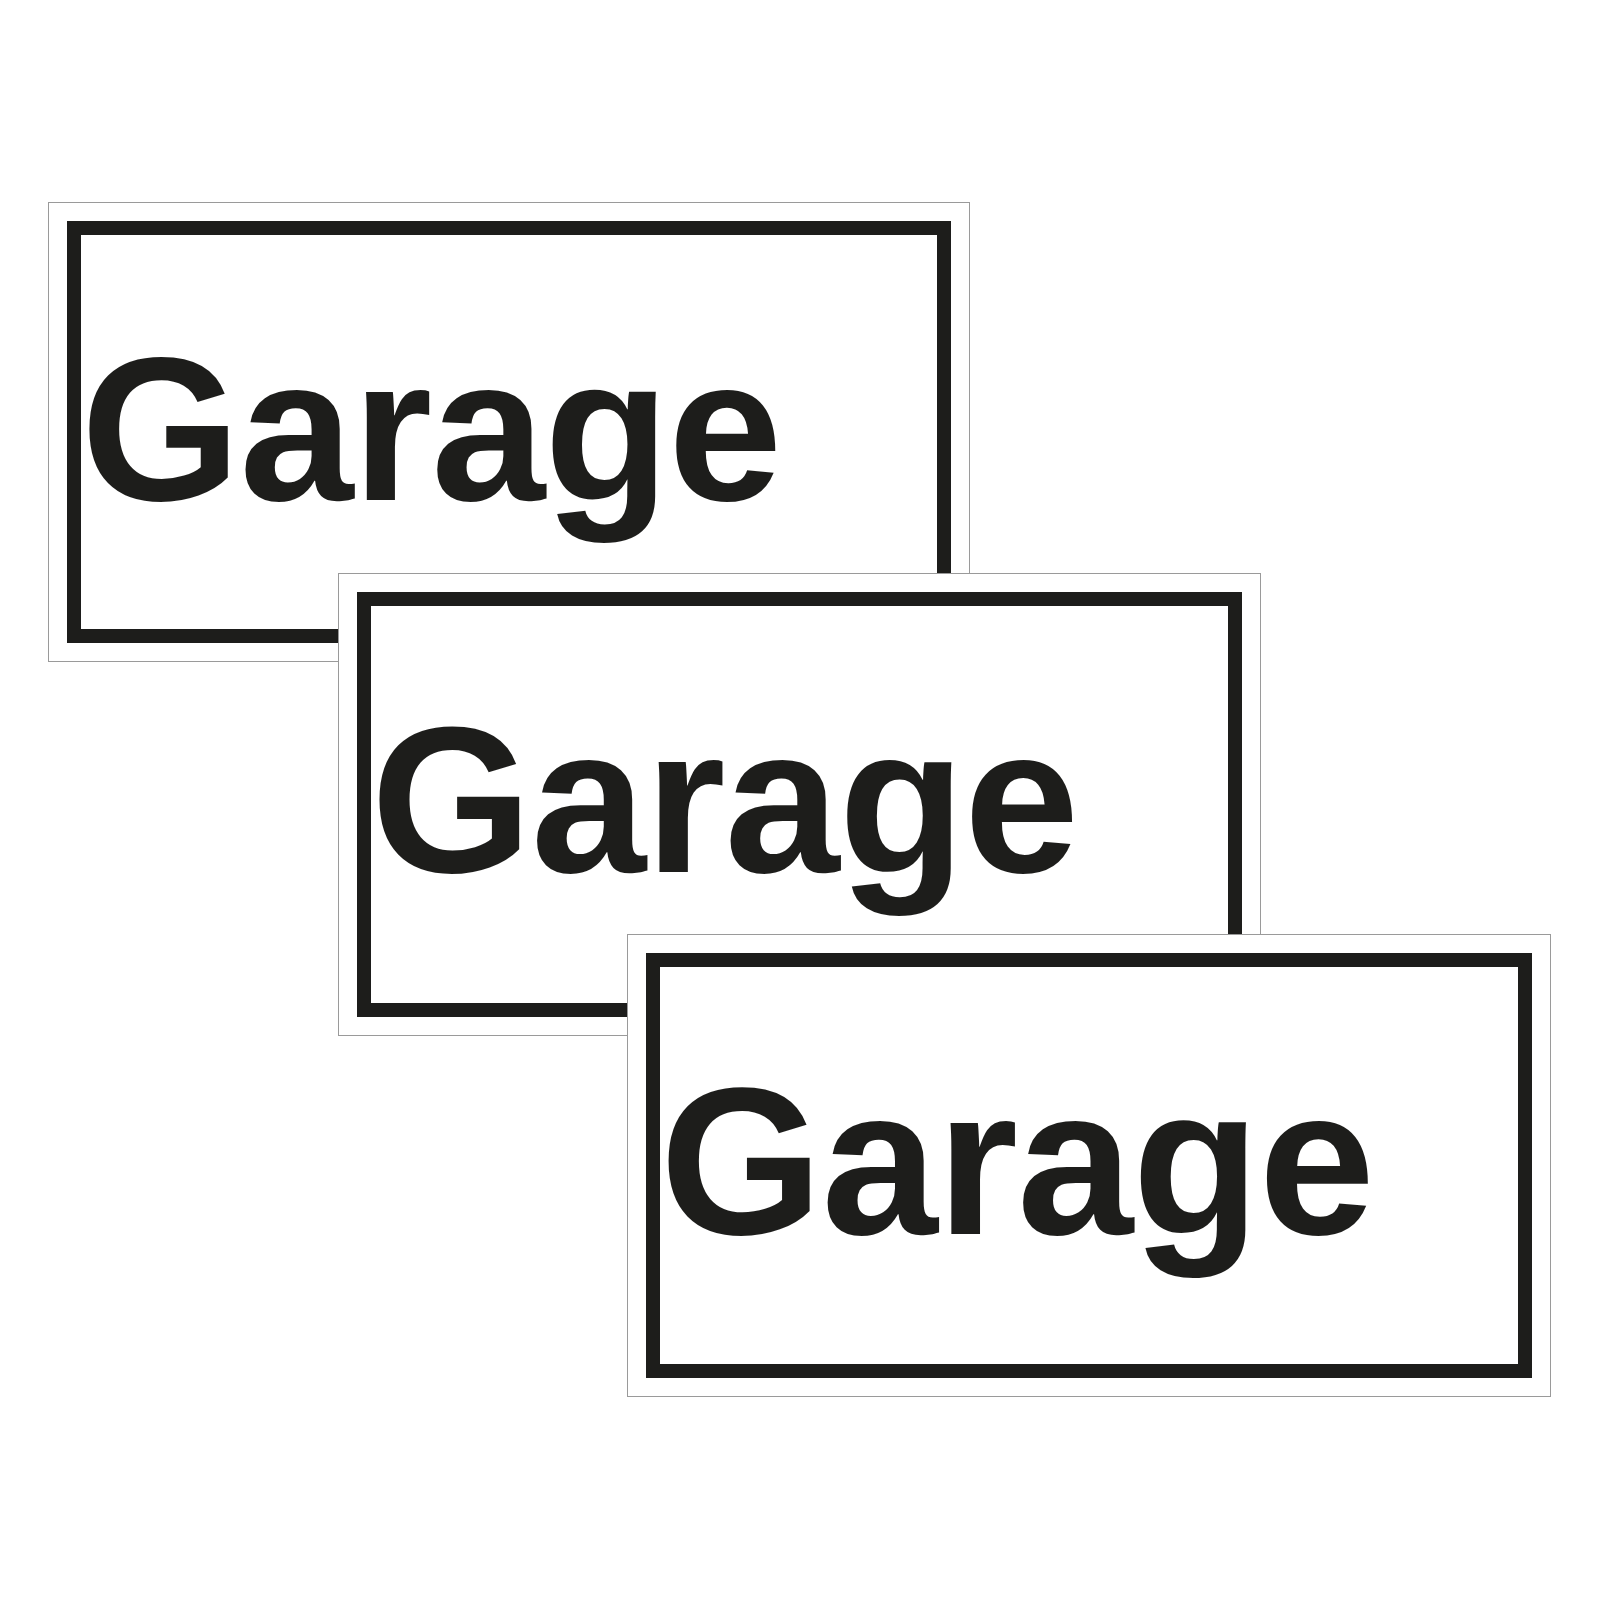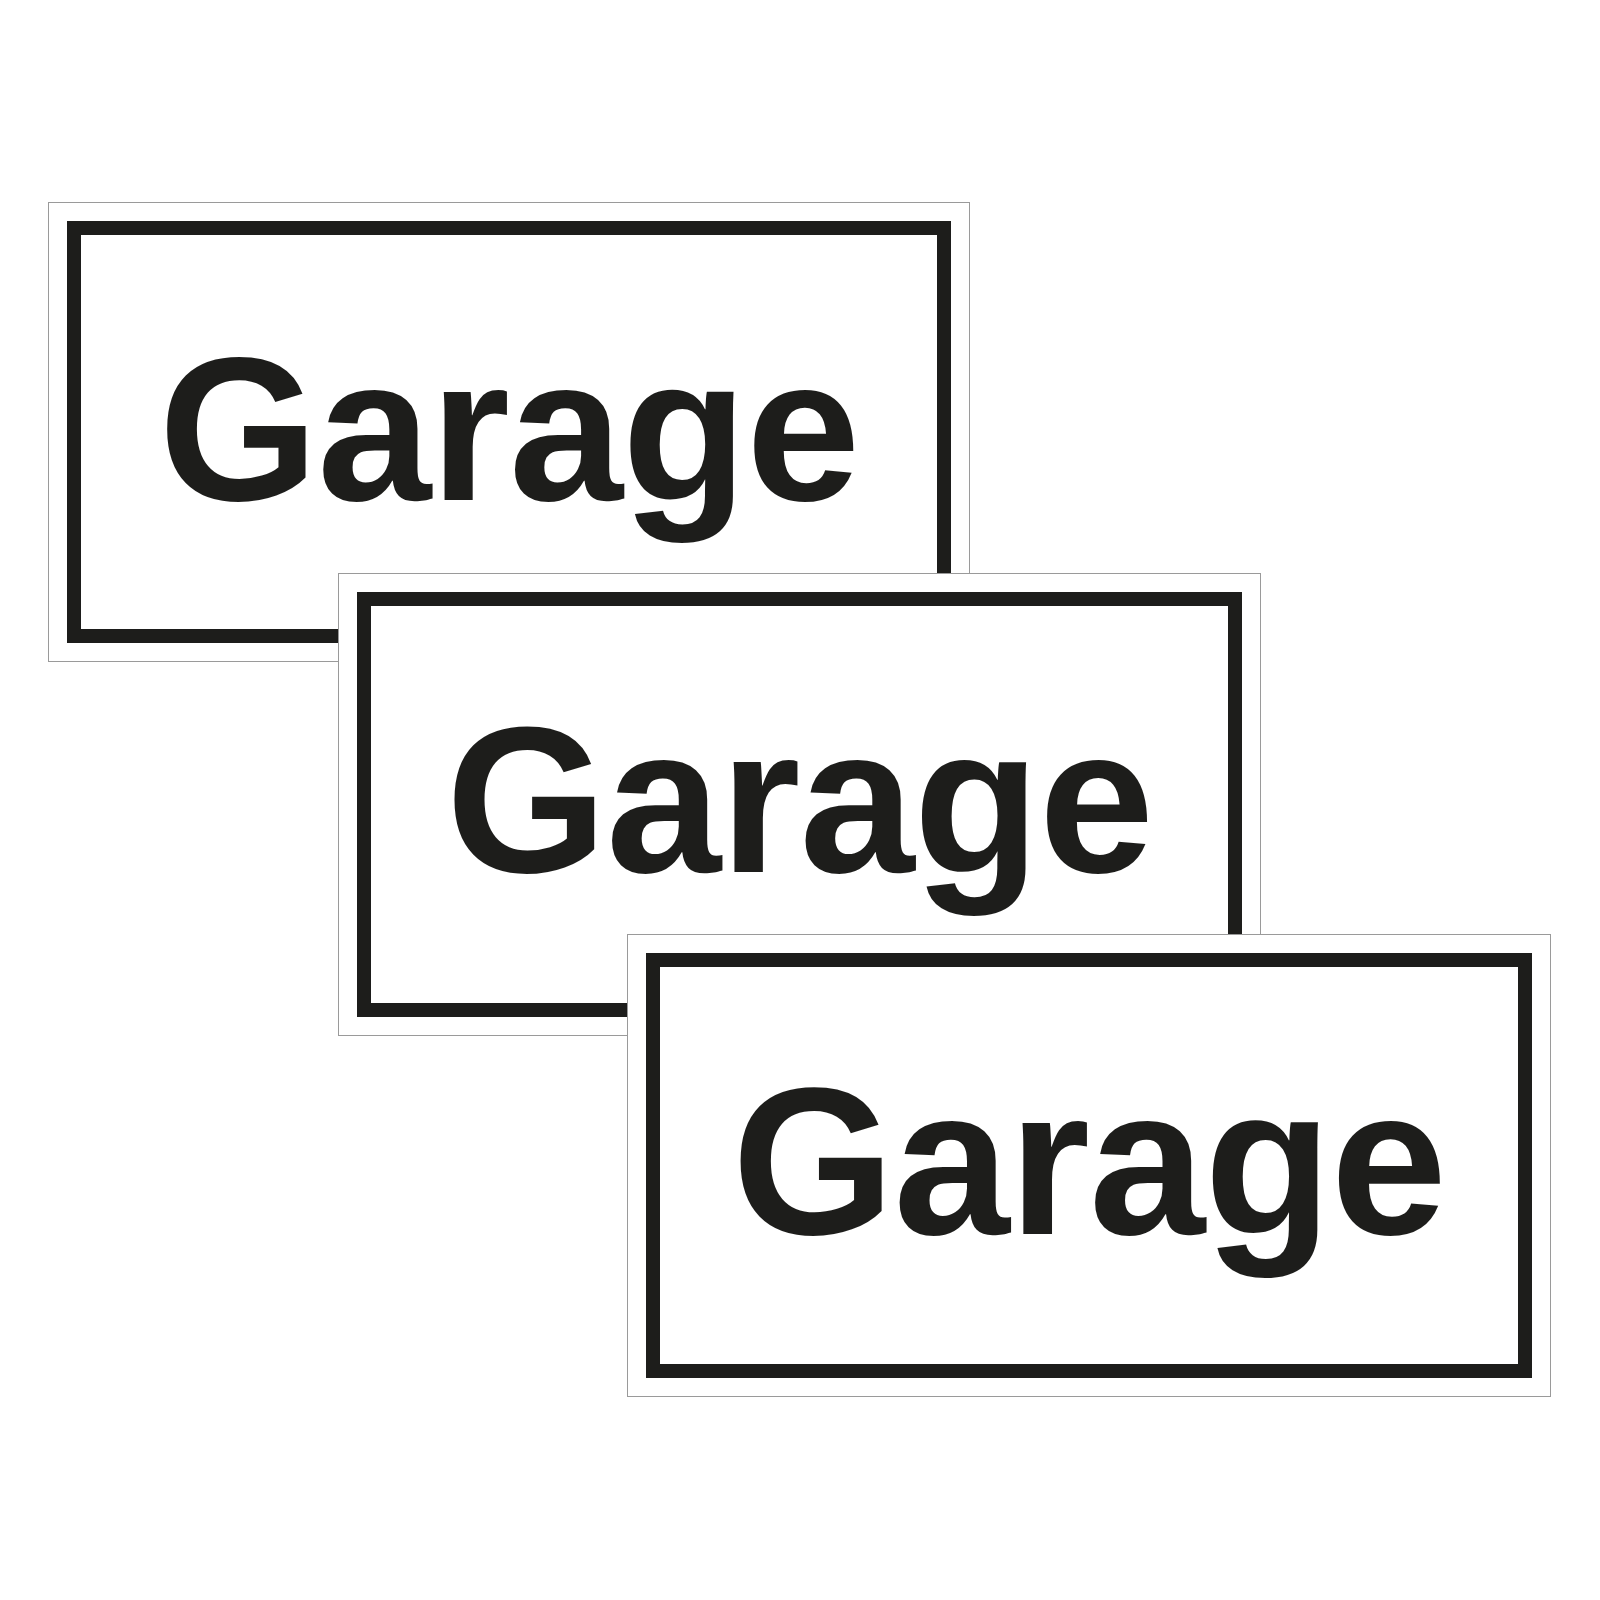--- a/index.html
+++ b/index.html
@@ -28,21 +28,21 @@
   }
 
   
   .sign-frame {
     position: absolute;
     box-sizing: border-box;
     border: 14px solid #1d1d1b;
     background: #ffffff;
     display: flex;
     align-items: center;
-    justify-content: center;
+    justify-content: flex-start;
     overflow: visible;
   }
 
   
   .sign-text {
     font-family: "Liberation Sans", sans-serif;
     font-weight: bold;
     color: #1d1d1b;
     letter-spacing: -0.005em;
     line-height: 1;

